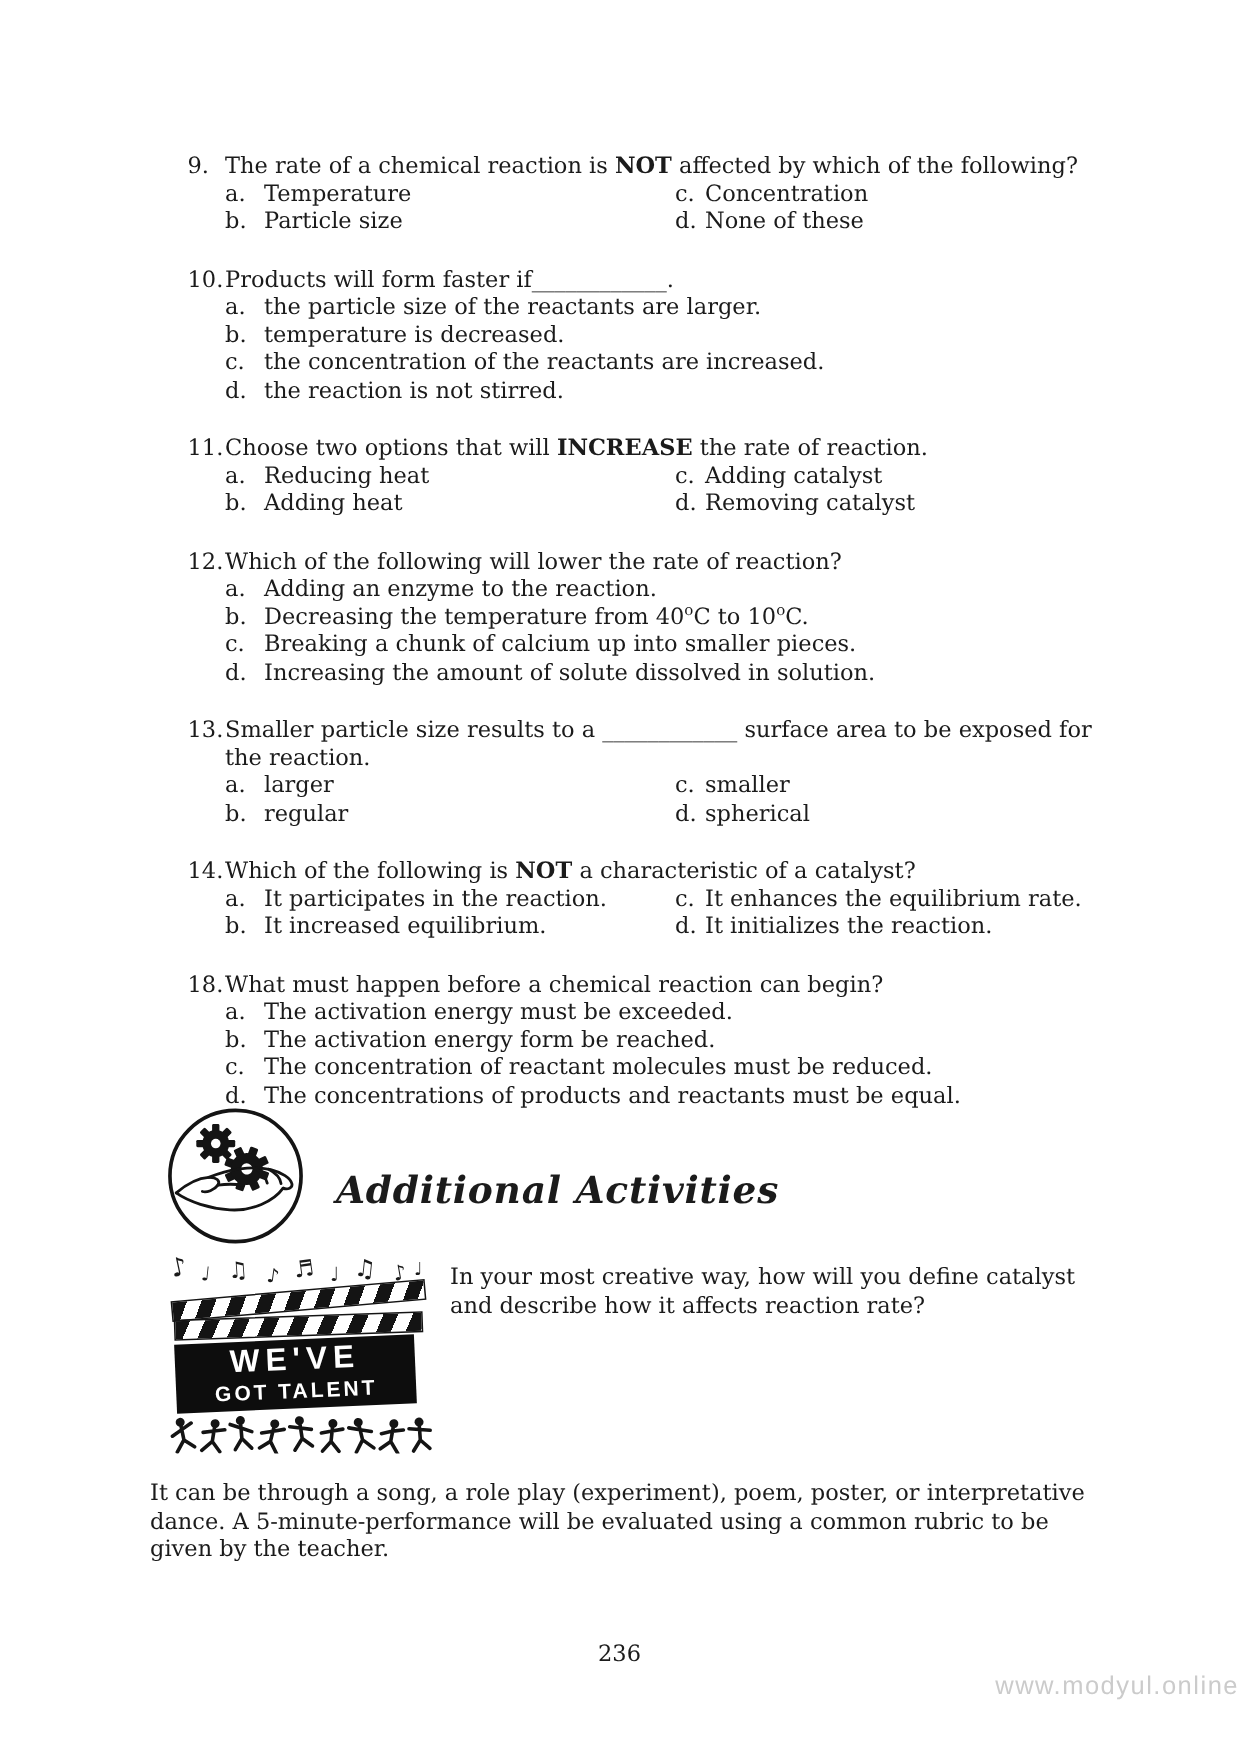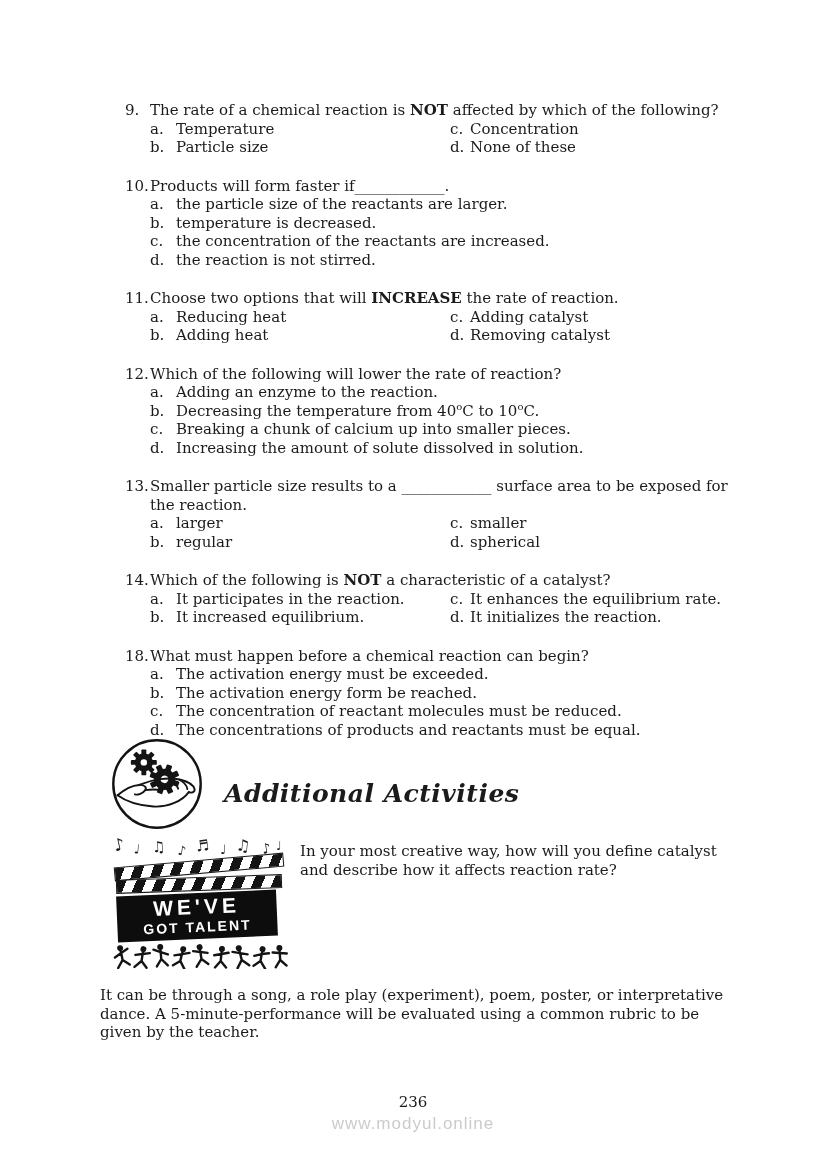--- a/index.html
+++ b/index.html
@@ -32,21 +32,21 @@
   .bar2{width:164px;transform:rotate(-2deg);margin-top:3px;margin-left:4px;}
   .board{width:160px;height:46px;background:#0d0d0d;transform:rotate(-2.5deg);margin-top:2px;margin-left:5px;
          color:#fff;text-align:center;font-family:"Liberation Sans","DejaVu Sans",sans-serif;font-weight:bold;}
   .board-l1{font-size:21px;line-height:24px;letter-spacing:4px;padding-top:2px;}
   .board-l2{font-size:14px;line-height:16px;letter-spacing:2px;}
   .dancers{margin-top:2px;}
   .prompt{margin-top:8px;}
   
   .footer-para{position:absolute;left:100px;top:986px;}
   .page-number{position:absolute;left:0;top:1093px;width:100%;text-align:center;}
-  .watermark{position:absolute;left:0;top:1115px;width:100%;text-align:center;
+  .watermark{position:absolute;left:0;top:1115px;width:100%;text-align:right;
              font-family:"Liberation Sans","DejaVu Sans",sans-serif;font-size:17px;color:#cbcbcb;letter-spacing:1px;}
 </style>
 </head>
 <body>
 
 <div class="page">
 
   <div class="questions">
       <div class="question">
         <div class="qnum">9.</div>

